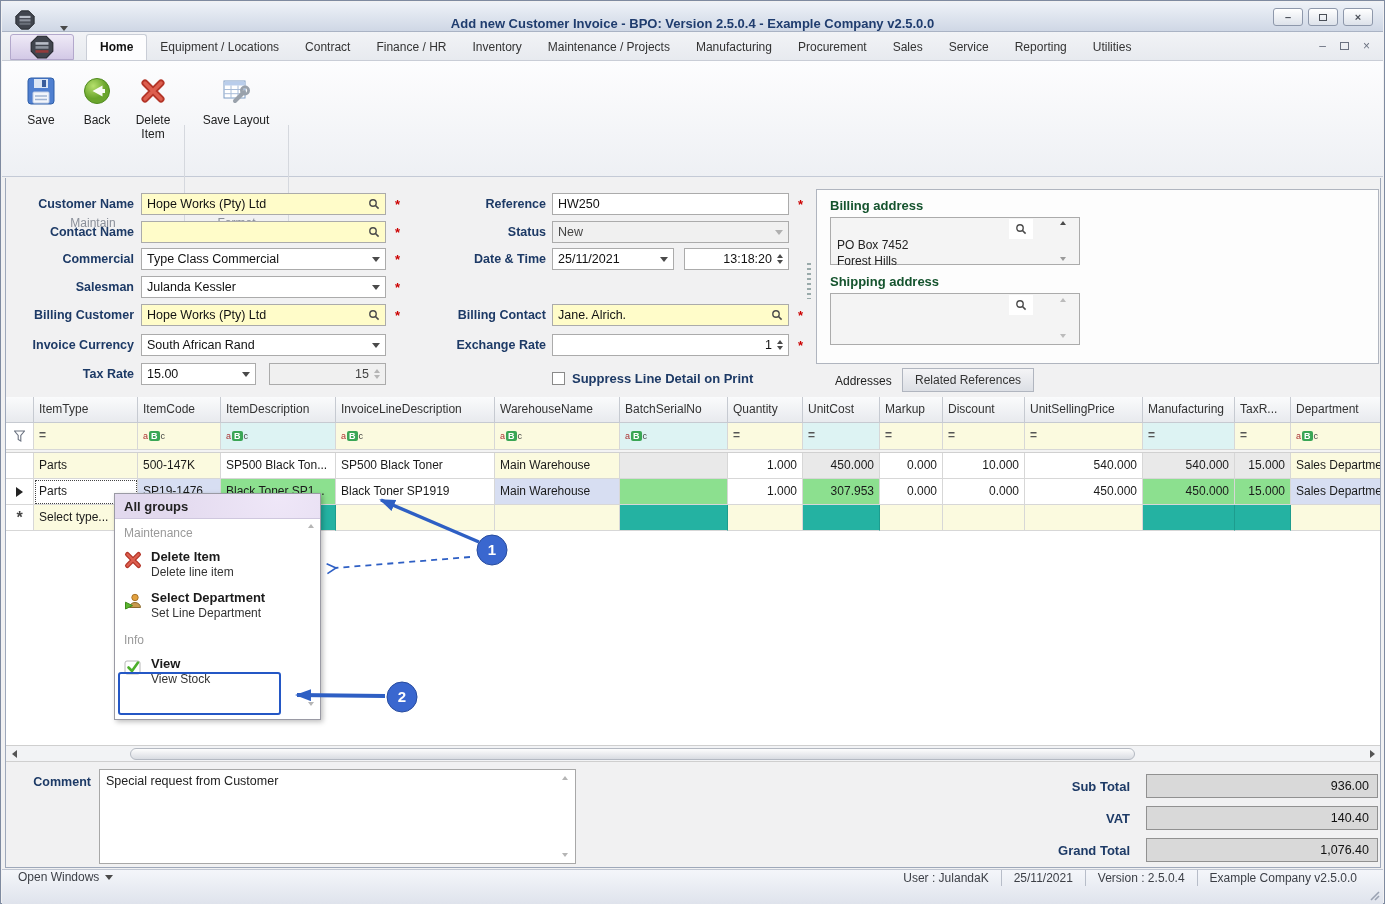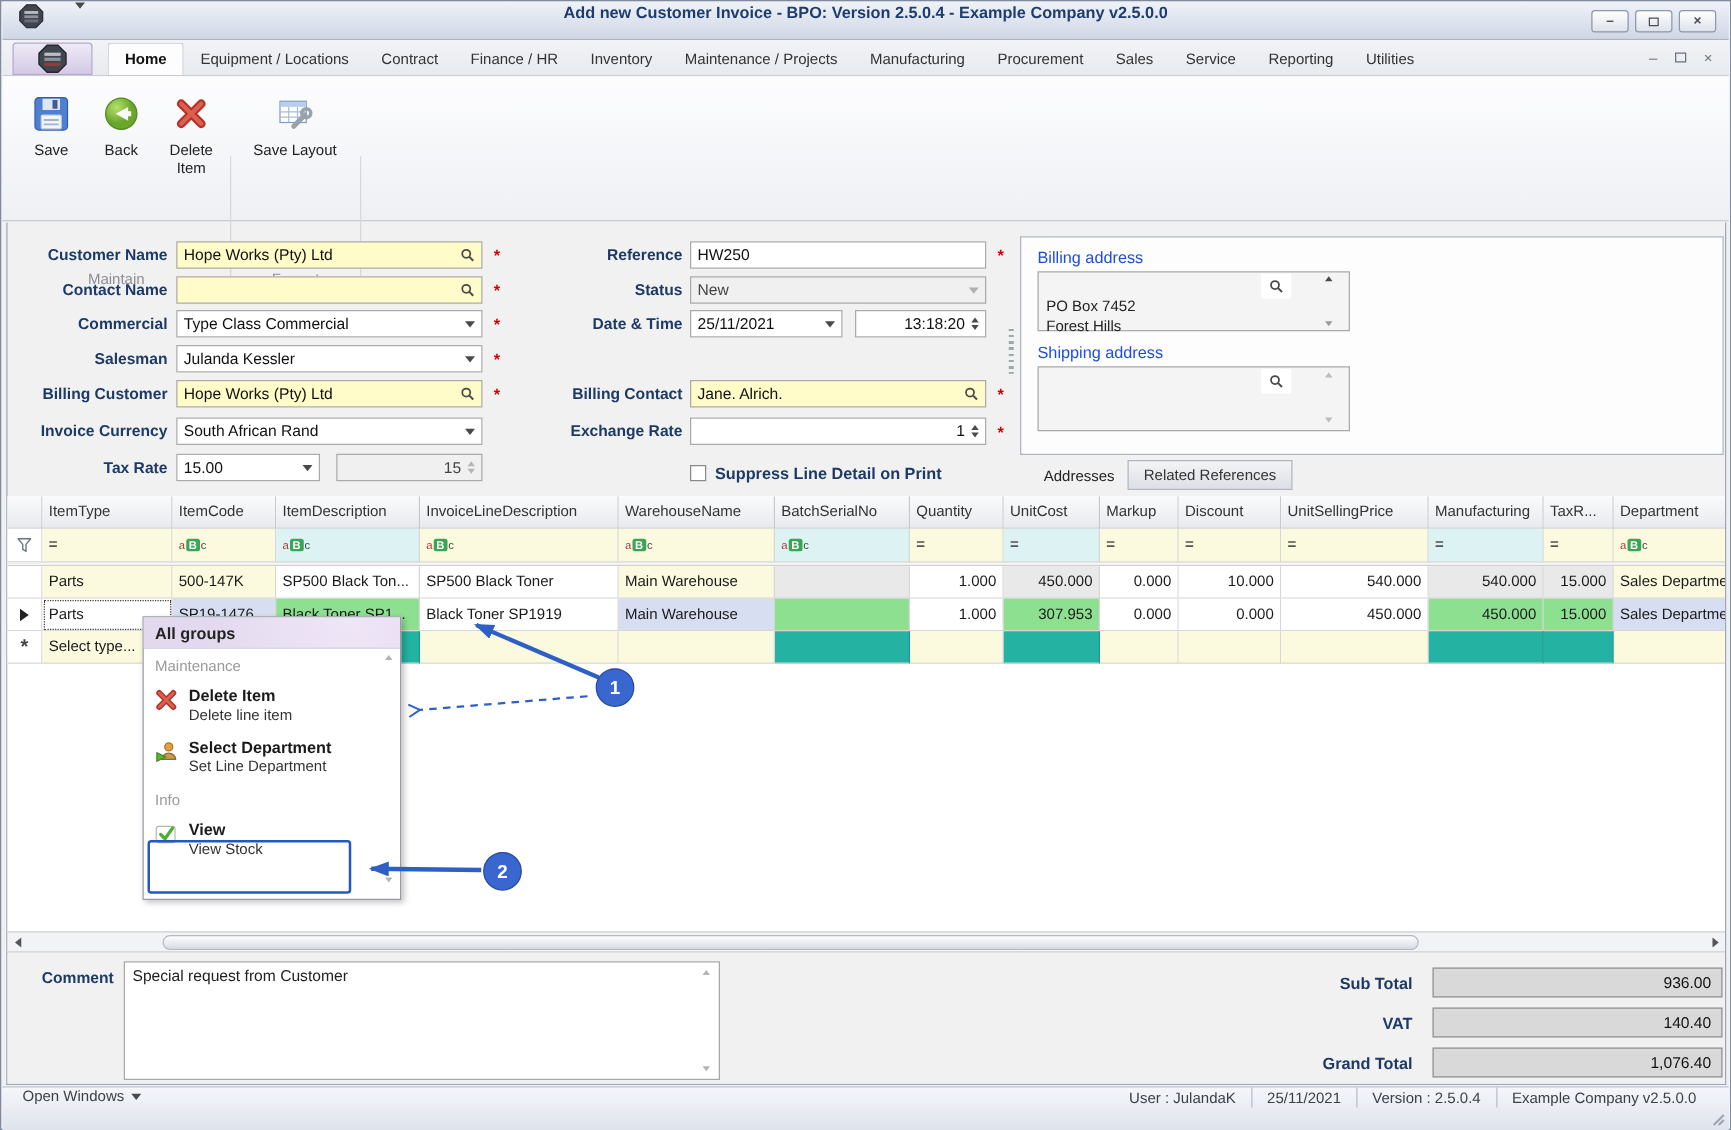--- a/index.html
+++ b/index.html
@@ -4,21 +4,21 @@
 <style>
   * { box-sizing: border-box; margin:0; padding:0; }
   html,body { width:1385px; height:904px; overflow:hidden; }
   body { font-family:"Liberation Sans", sans-serif; background:#f1f1f2; position:relative;
          -webkit-font-smoothing:antialiased; }
   #app { position:absolute; inset:0; border:1px solid #7e8aa0; background:#f1f1f2; }
 
   
   .titlebar { position:absolute; left:1px; top:1px; right:1px; height:30px;
     background:linear-gradient(#eef2f8,#cfd7e5); border-bottom:1px solid #aab3c4;
-    display:flex; align-items:flex-start; }
+    display:flex; align-items:flex-end; }
   .titlebar .qat-caret { margin-left:24px; }
   .title-text { position:absolute; left:0; right:0; text-align:center; font-weight:bold;
     font-size:13px; color:#1f3c6e; pointer-events:none; }
   .winbtns { position:absolute; right:10px; top:6px; display:flex; gap:5px; }
   .winbtn { width:30px; height:18px; border:1px solid #8e98ab; border-radius:3px;
     background:linear-gradient(#ffffff,#dde2ea); display:flex; align-items:center; justify-content:center;
     font-size:11px; color:#4a4f58; font-weight:bold; line-height:1; }
   .winbtn .maxbox { width:8px; height:7px; border:1.5px solid #4a4f58; display:block; }
 
   
@@ -70,21 +70,21 @@
   .tri-up { width:0;height:0;border-left:3.5px solid transparent;border-right:3.5px solid transparent;
     border-bottom:4.5px solid #4a4a4a; }
   .tri-dn { width:0;height:0;border-left:3.5px solid transparent;border-right:3.5px solid transparent;
     border-top:4.5px solid #4a4a4a; }
   .spin.dis .tri-up { border-bottom-color:#b5b5b5; } .spin.dis .tri-dn { border-top-color:#b5b5b5; }
   .checkbox { width:13px; height:13px; border:1px solid #8a8a8a; background:#fff; margin-right:7px; }
 
   
   .addr-panel { position:absolute; left:815px; top:188px; width:563px; height:175px;
     background:#fdfdfd; border:1px solid #b0b5bf; }
-  .addr-label { font-weight:normal; font-size:13px; color:#1d4ed8; position:absolute; }
+  .addr-label { font-weight:bold; font-size:13px; color:#14532d; position:absolute; }
   .addr-box { position:absolute; border:1px solid #ababab; background:#f4f4f4; font-size:12px; color:#222;
     padding:3px 6px; white-space:pre-line; line-height:1.35; }
   .addr-mag { position:absolute; width:24px; height:20px; background:#fff; display:flex; align-items:center; justify-content:center; }
   .addr-spin { position:absolute; display:flex; flex-direction:column; justify-content:space-between; height:40px; align-items:center; }
   .addr-tab { position:absolute; height:24px; font-size:12px; display:flex; align-items:center; padding:0 12px; }
   .addr-tab.active { background:#f1f1f2; color:#222; }
   .addr-tab.inactive { background:linear-gradient(#f4f4f6,#dcdfe5); border:1px solid #b0b5bf; color:#333; }
   .splitter { position:absolute; left:806px; top:262px; width:4px; height:36px;
     background:repeating-linear-gradient(#9aa 0 2px, transparent 2px 5px); }
 

